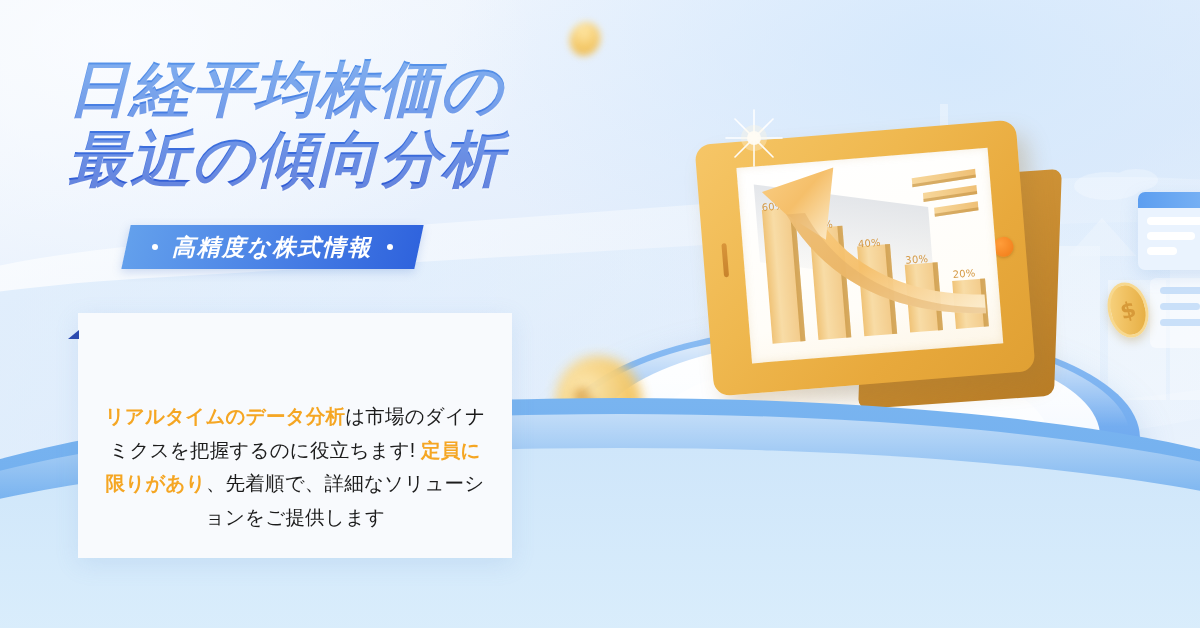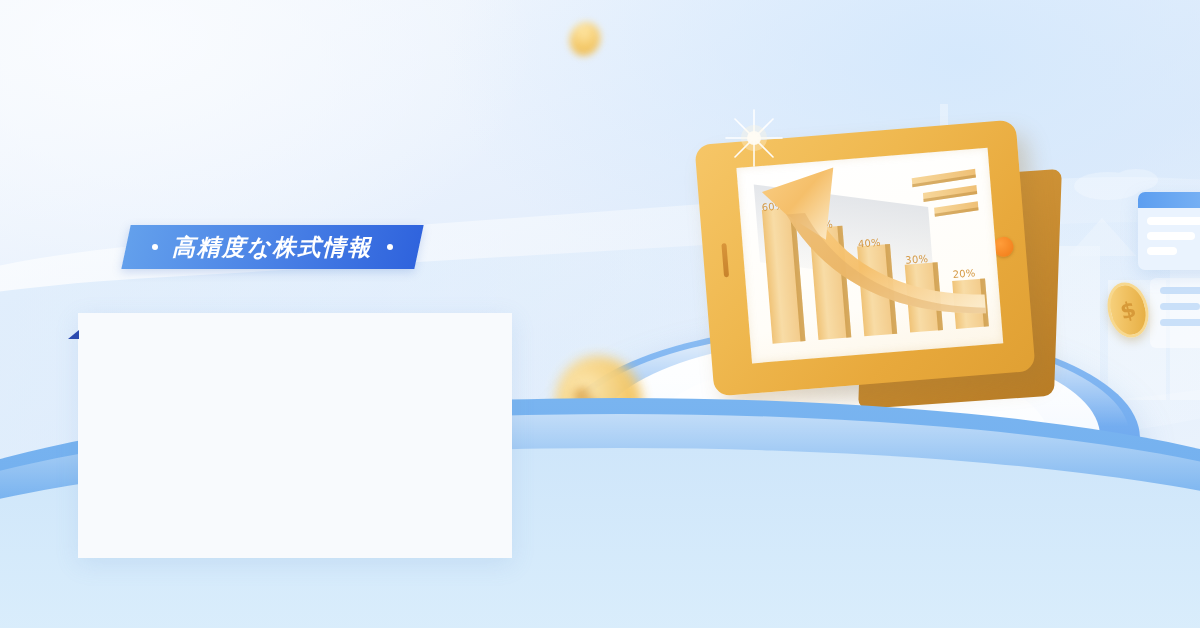--- a/index.html
+++ b/index.html
@@ -409,23 +409,30 @@
   </div>
 
   <div class="bg-layer coin coin-right">
     <div class="coin-right-glyph">$</div>
   </div>
 
   <div class="bg-layer band-mid"></div>
   <div class="bg-layer band-hairline"></div>
   <div class="bg-layer band-low"></div>
 
+  <div class="headline">
+    <span class="l1">日経平均株価の</span>
+    <span class="l2">最近の傾向分析</span>
+  </div>
 
   <div class="subtitle-banner">
     <span class="dot"></span>
     <span class="subtitle-text">高精度な株式情報</span>
     <span class="dot"></span>
   </div>
 
   <div class="info-card"></div>
   <div class="ribbon-tail"></div>
+  <div class="card-body">
+    <span class="hl">リアルタイムのデータ分析</span><span>は市場のダイナミクスを把握するのに役立ちます! </span><span class="hl">定員に限りがあり</span><span>、先着順で、詳細なソリューションをご提供します</span>
+  </div>
 
 </div>
 
 </body></html>

